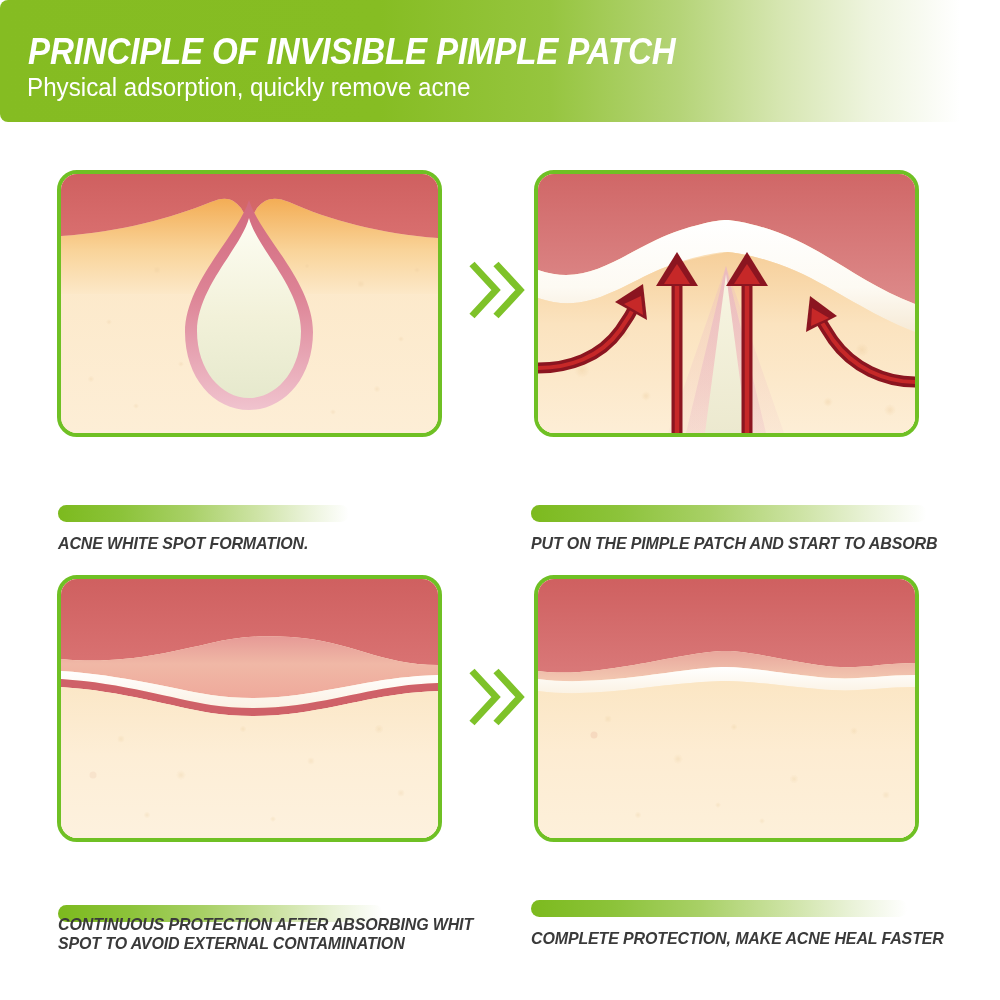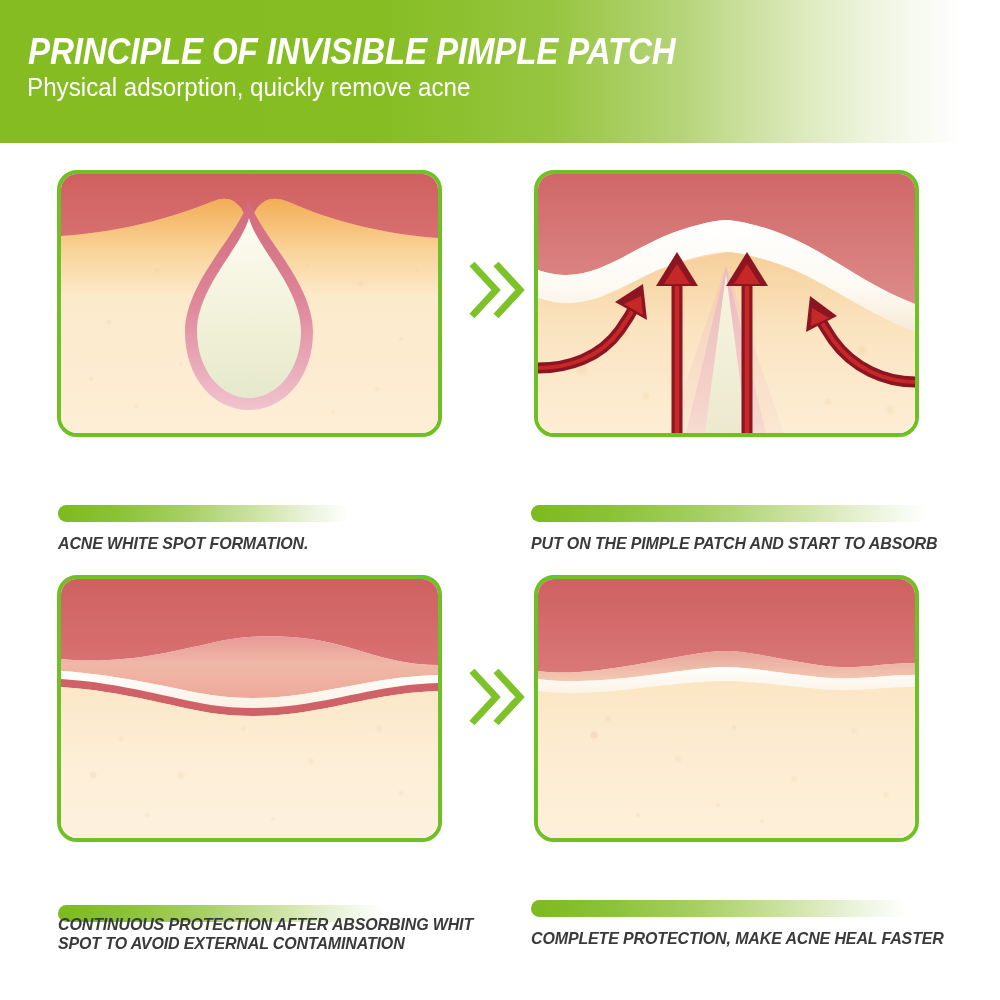--- a/index.html
+++ b/index.html
@@ -15,30 +15,31 @@
     font-family: "Liberation Sans", "DejaVu Sans", sans-serif;
     position: relative;
   }
 
   
   .header {
     position: absolute;
     left: 0;
     top: 0;
     width: 1000px;
-    height: 143px;
+    height: 122px;
     background: linear-gradient(to right,
         #85bc22 0%,
         #86bd23 38%,
         #96c53f 55%,
         #b5d478 68%,
         #d6e6b1 78%,
         #eef4de 87%,
         #ffffff 96%,
         #ffffff 100%);
+    border-radius: 8px;
   }
   .header-title {
     position: absolute;
     left: 28px;
     top: 31px;
     font-size: 36px;
     font-weight: bold;
     font-style: italic;
     color: #ffffff;
     letter-spacing: -0.2px;

